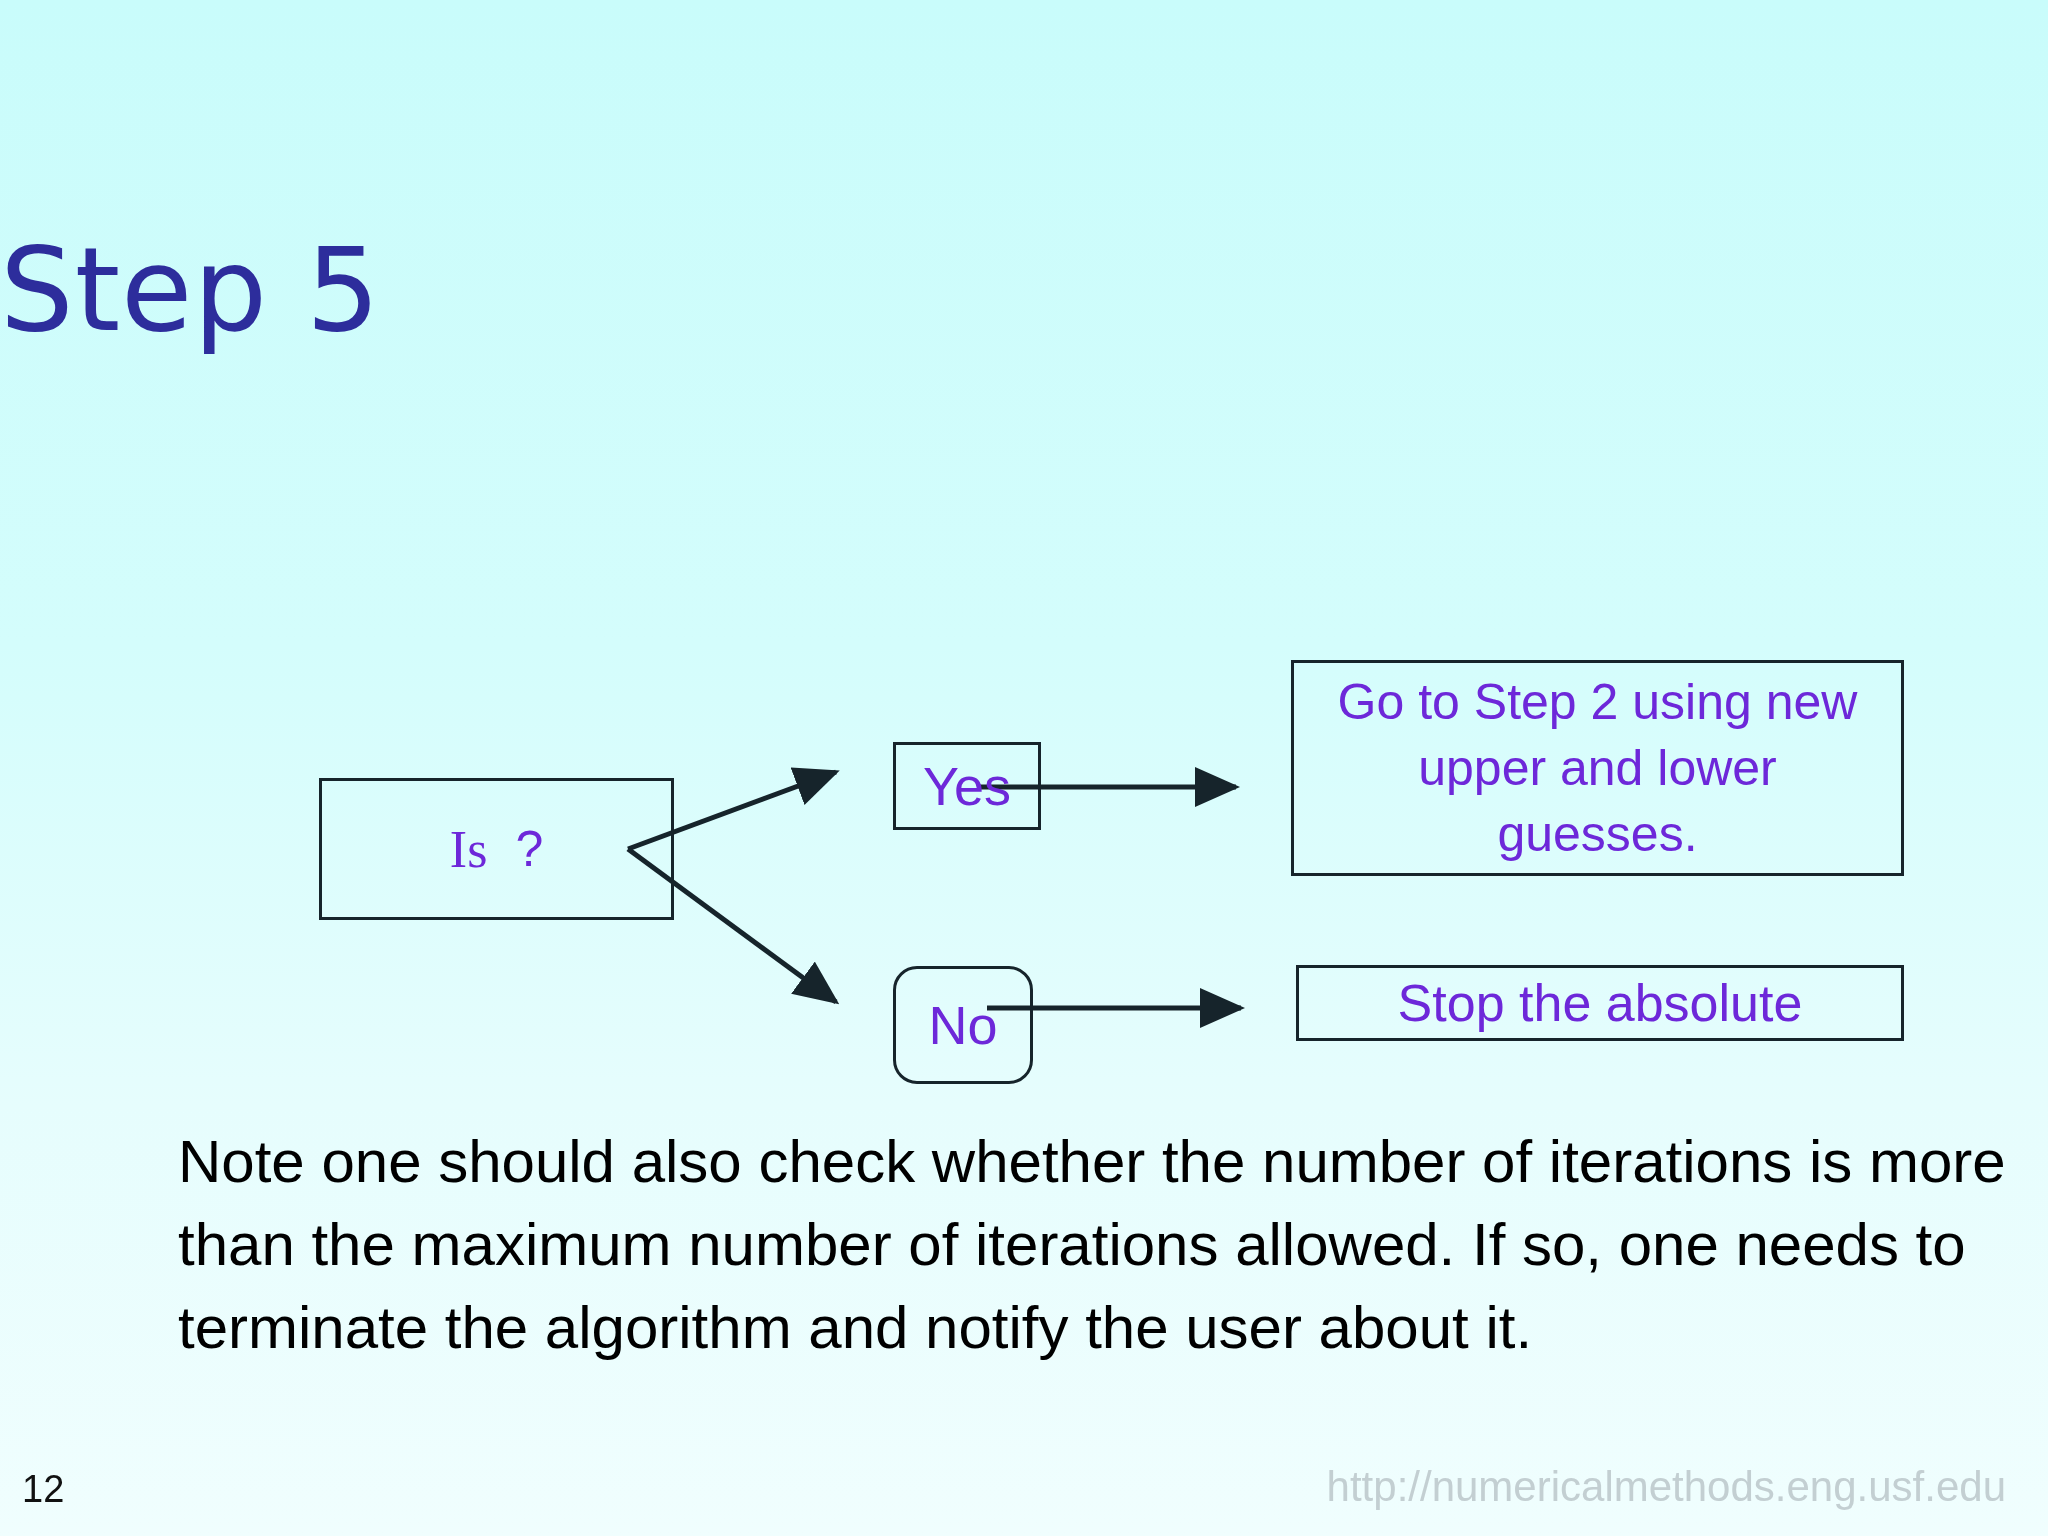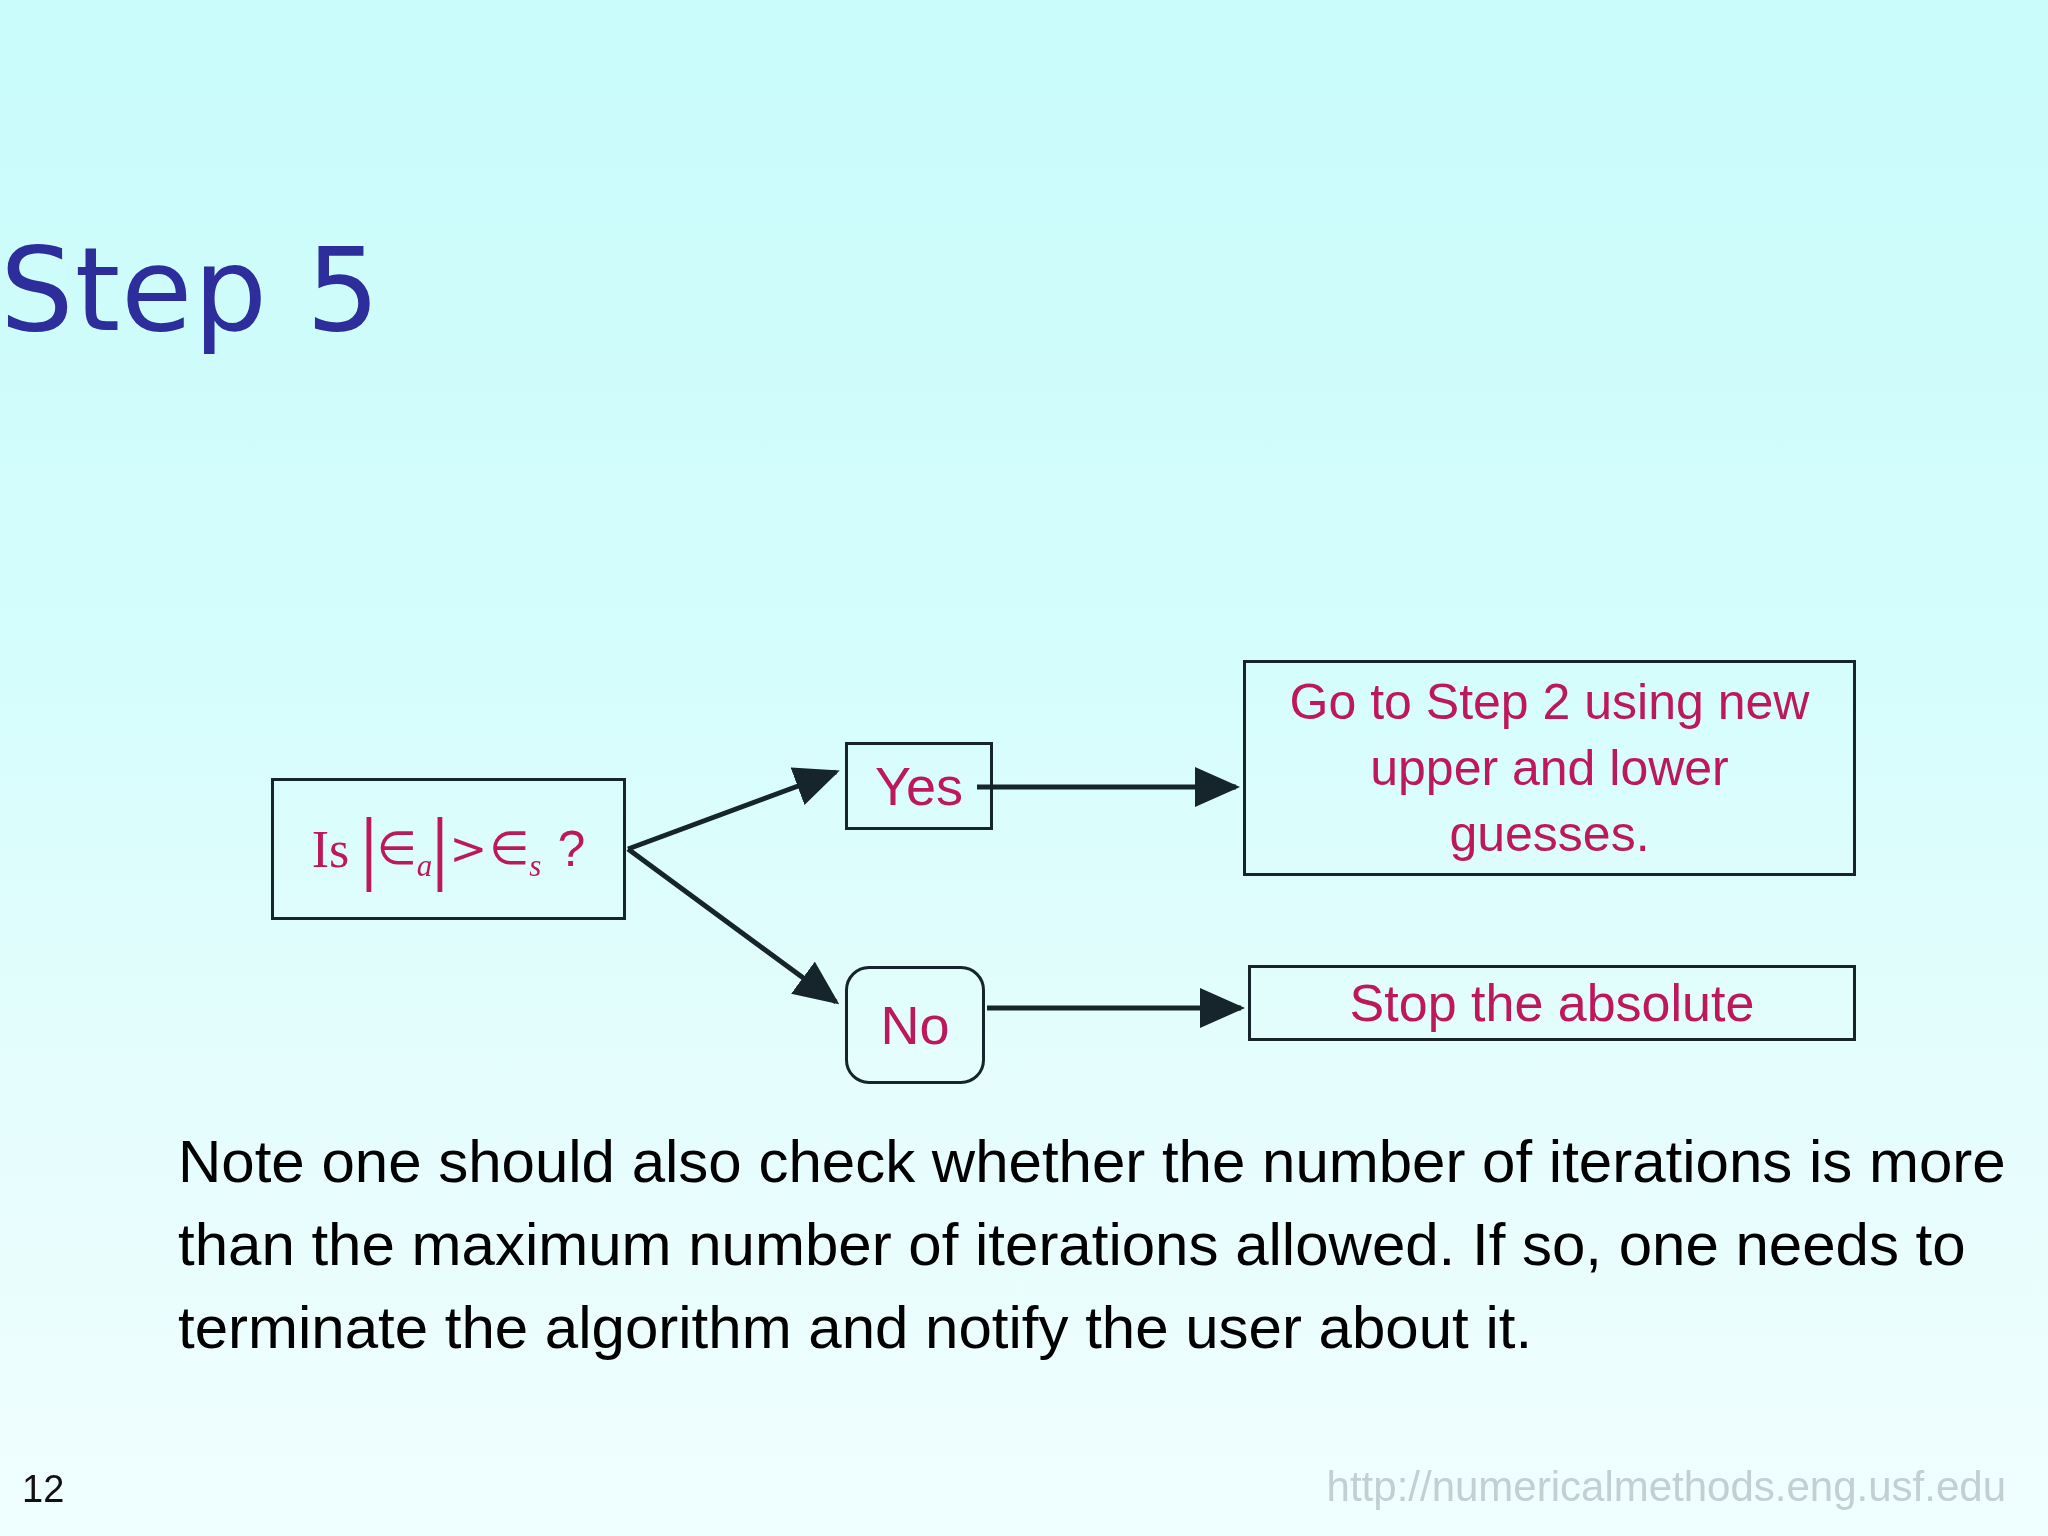--- a/index.html
+++ b/index.html
@@ -88,22 +88,23 @@
   }
   .box {
     position: absolute;
     border: 3px solid #16242b;
     box-sizing: border-box;
     background: transparent;
     display: flex;
     align-items: center;
     justify-content: center;
     text-align: center;
-    color: #be185d;
-    font-family: "Liberation Sans", sans-serif;
+    color: #6d28d9;
+    font-family: "Liberation Sans", sans-serif;
+    margin-left: 48px;
   }
   #decision-box {
     left: 271px;
     top: 778px;
     width: 355px;
     height: 142px;
     font-size: 50px;
     text-align: right;
   }
   #decision-box .istxt {
@@ -192,21 +193,20 @@
 
     <line x1="628" y1="849" x2="836" y2="1002" stroke="#16242b" stroke-width="5" marker-end="url(#arrowhead)"></line>
 
     <line x1="977" y1="787" x2="1236" y2="787" stroke="#16242b" stroke-width="5" marker-end="url(#arrowhead)"></line>
 
     <line x1="987" y1="1008" x2="1241" y2="1008" stroke="#16242b" stroke-width="5" marker-end="url(#arrowhead)"></line>
   </svg>
 
   <div class="box" id="decision-box">
     <span class="istxt">Is</span>
-    <span class="math"><span class="bar">|</span><span class="elem">∈</span><span class="sub">a</span><span class="bar">|</span><span class="gt">&gt;</span><span class="elem">∈</span><span class="sub">s</span></span>
     <span style="padding-left:16px;">?</span>
   </div>
 
   <div class="box" id="yes-box">
     <span>Yes</span>
   </div>
 
   <div class="box" id="no-box">
     <span>No</span>
   </div>

